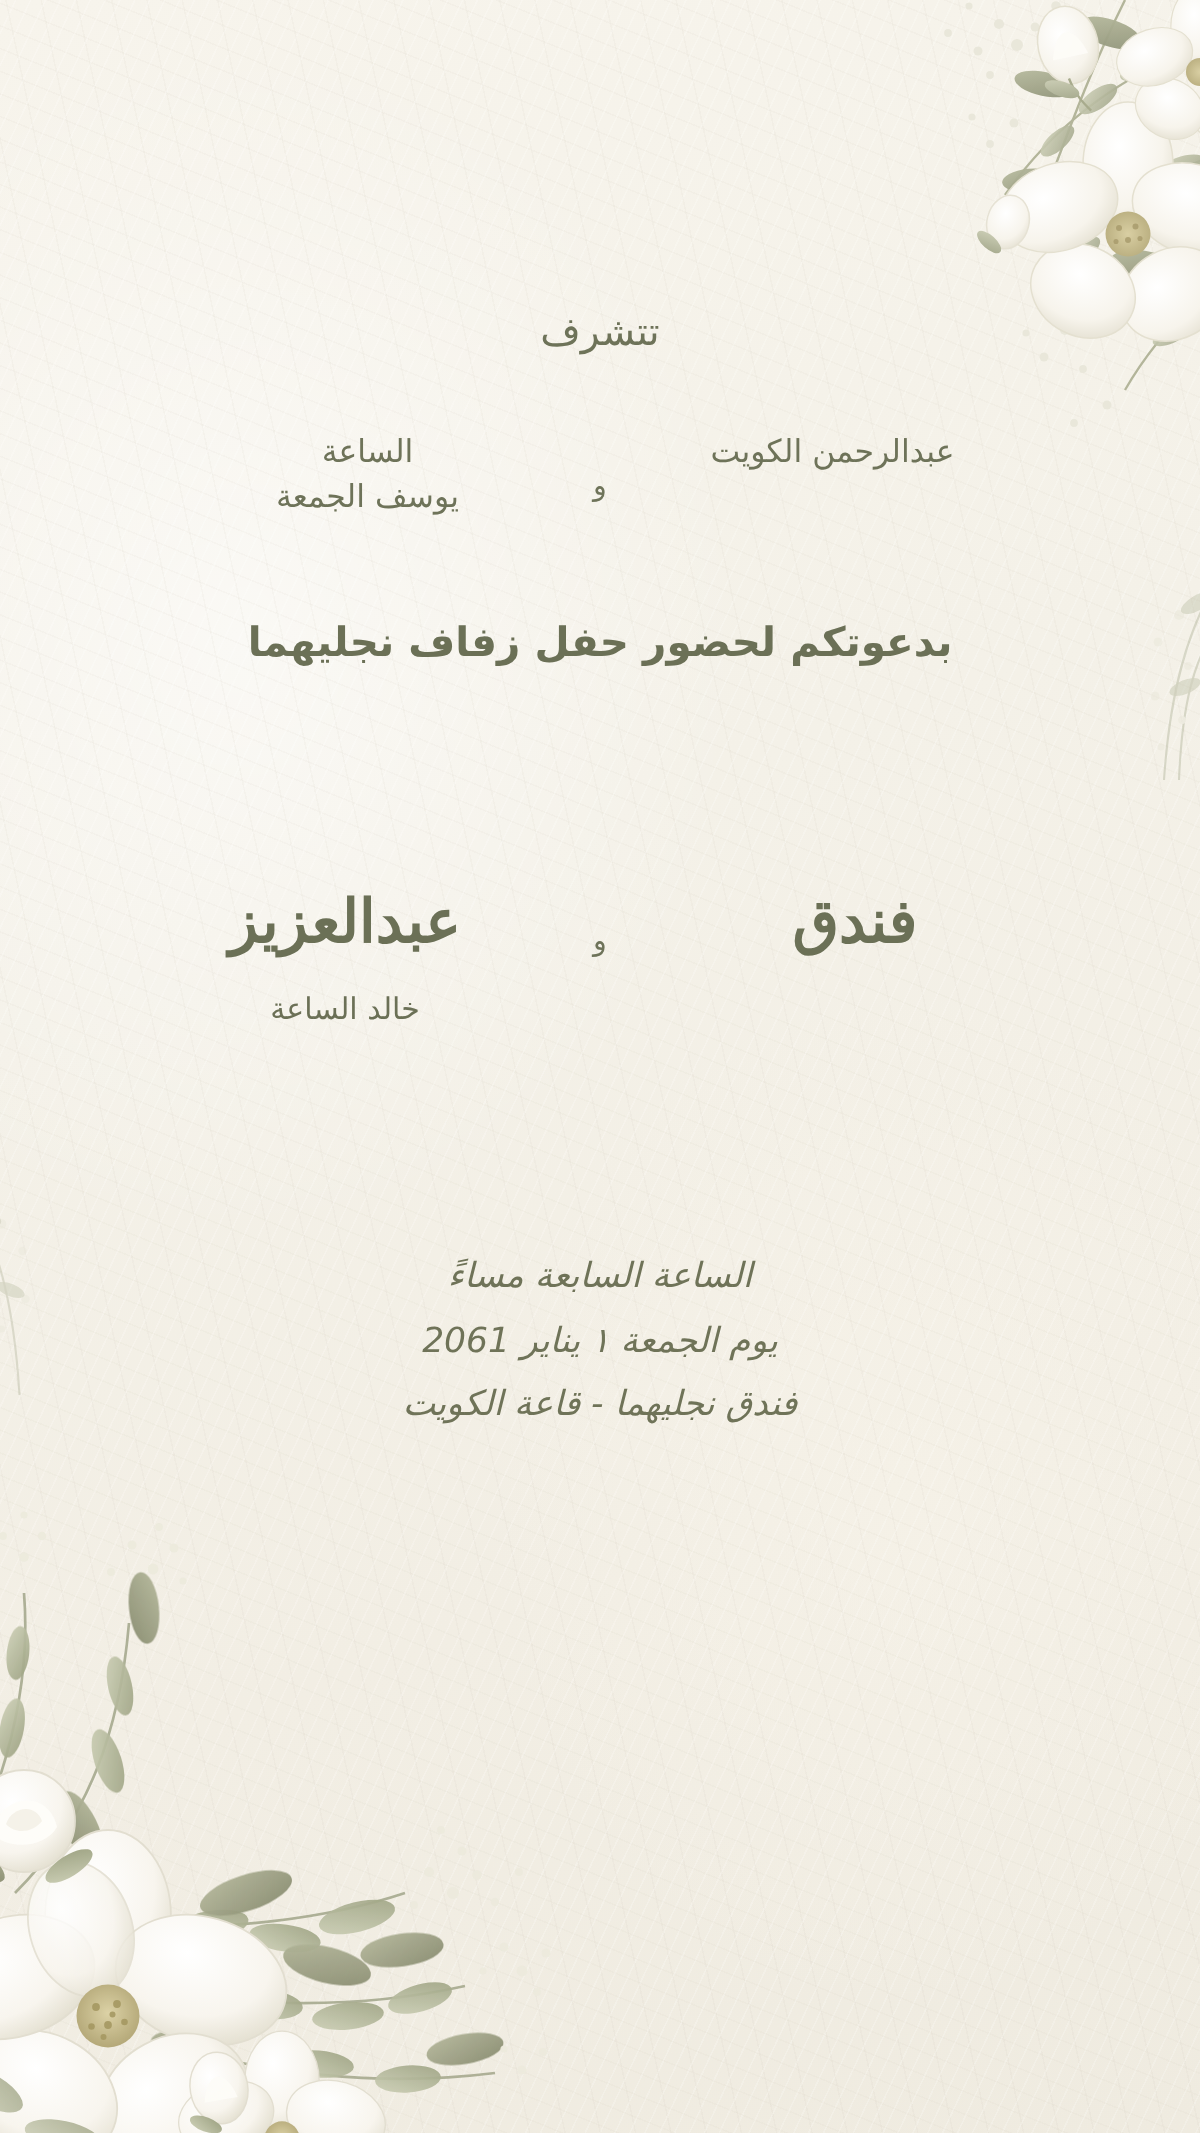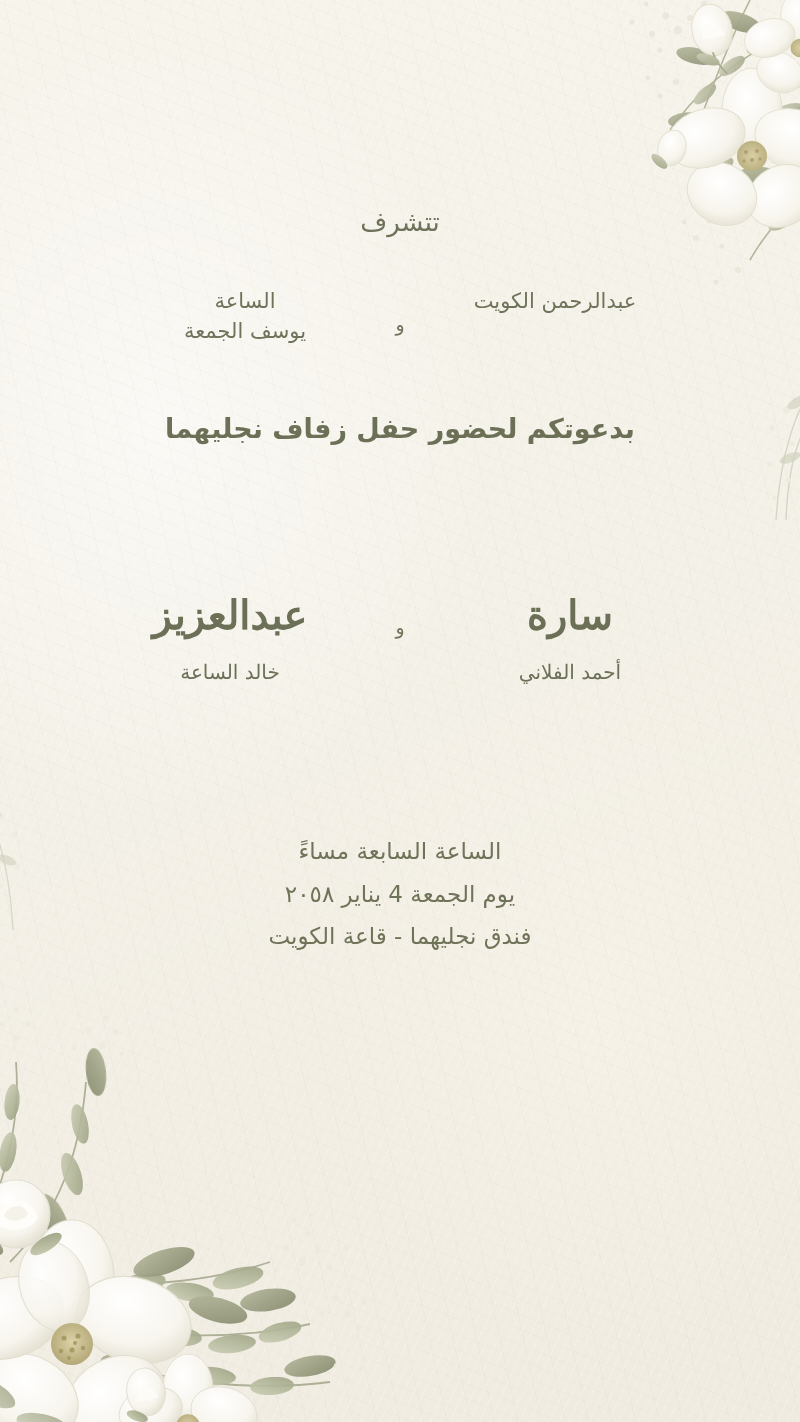--- a/index.html
+++ b/index.html
@@ -166,20 +166,21 @@
     font-size: 19px;
     color: #6e7359;
   }
 
   #details {
     position: absolute;
     top: 830px;
     left: 0;
     right: 0;
     color: #6f7358;
+    font-style: italic;
   }
   #details div {
     font-size: 23px;
     line-height: 1.85;
     letter-spacing: .2px;
   }
 </style>
 </head>
 <body>
 
@@ -480,30 +481,29 @@
       <div class="parent-block">
         <span class="pname">الساعة</span>
         <span class="pfamily">يوسف الجمعة</span>
       </div>
     </div>
 
     <div id="invite-line" class="line">بدعوتكم لحضور حفل زفاف نجليهما</div>
 
     <div id="couple-row">
       <div class="couple-block">
-        <span class="cname">سارة</span>
-        <span class="cfamily">أحمد الفلاني</span>
+        <span class="cname">فندق</span>
       </div>
       <div id="couple-conj">و</div>
       <div class="couple-block">
         <span class="cname">عبدالعزيز</span>
         <span class="cfamily">خالد الساعة</span>
       </div>
     </div>
 
     <div id="details">
       <div>الساعة السابعة مساءً</div>
-      <div>يوم الجمعة 4 يناير ٢٠٥٨</div>
+      <div>يوم الجمعة ١ يناير 2061</div>
       <div>فندق نجليهما - قاعة الكويت</div>
     </div>
 
   </div>
 </div>
 
 </body></html>

